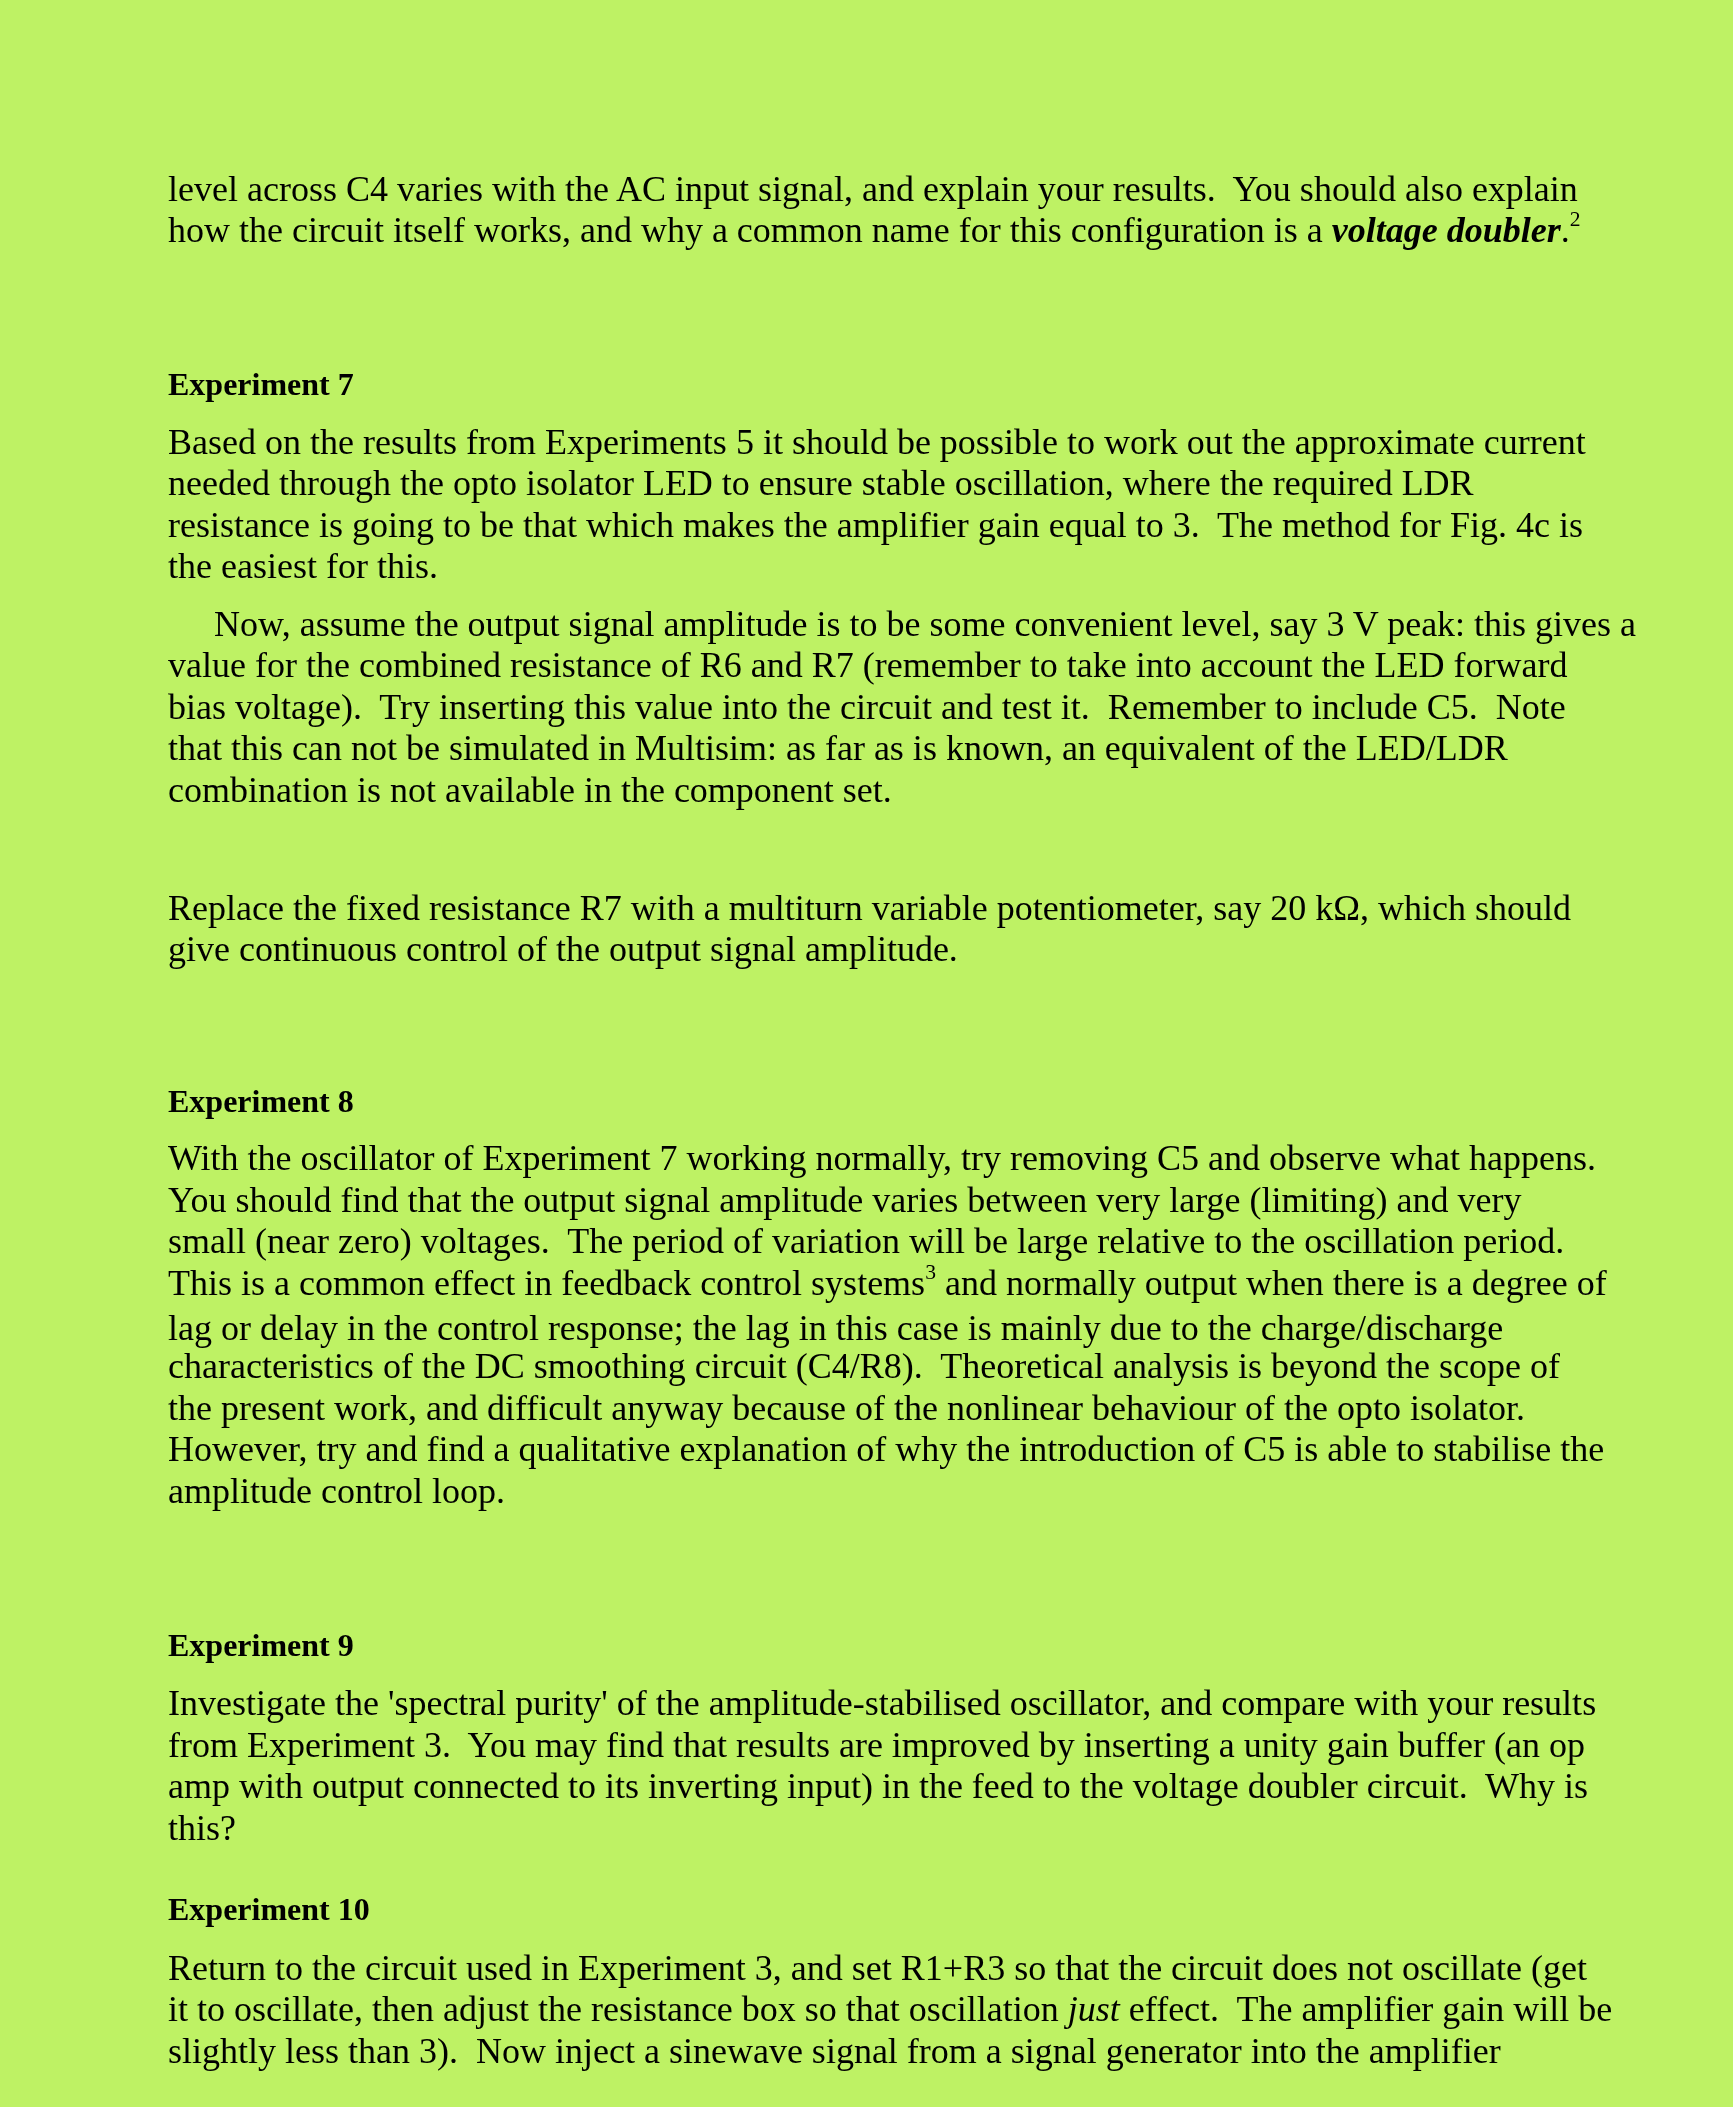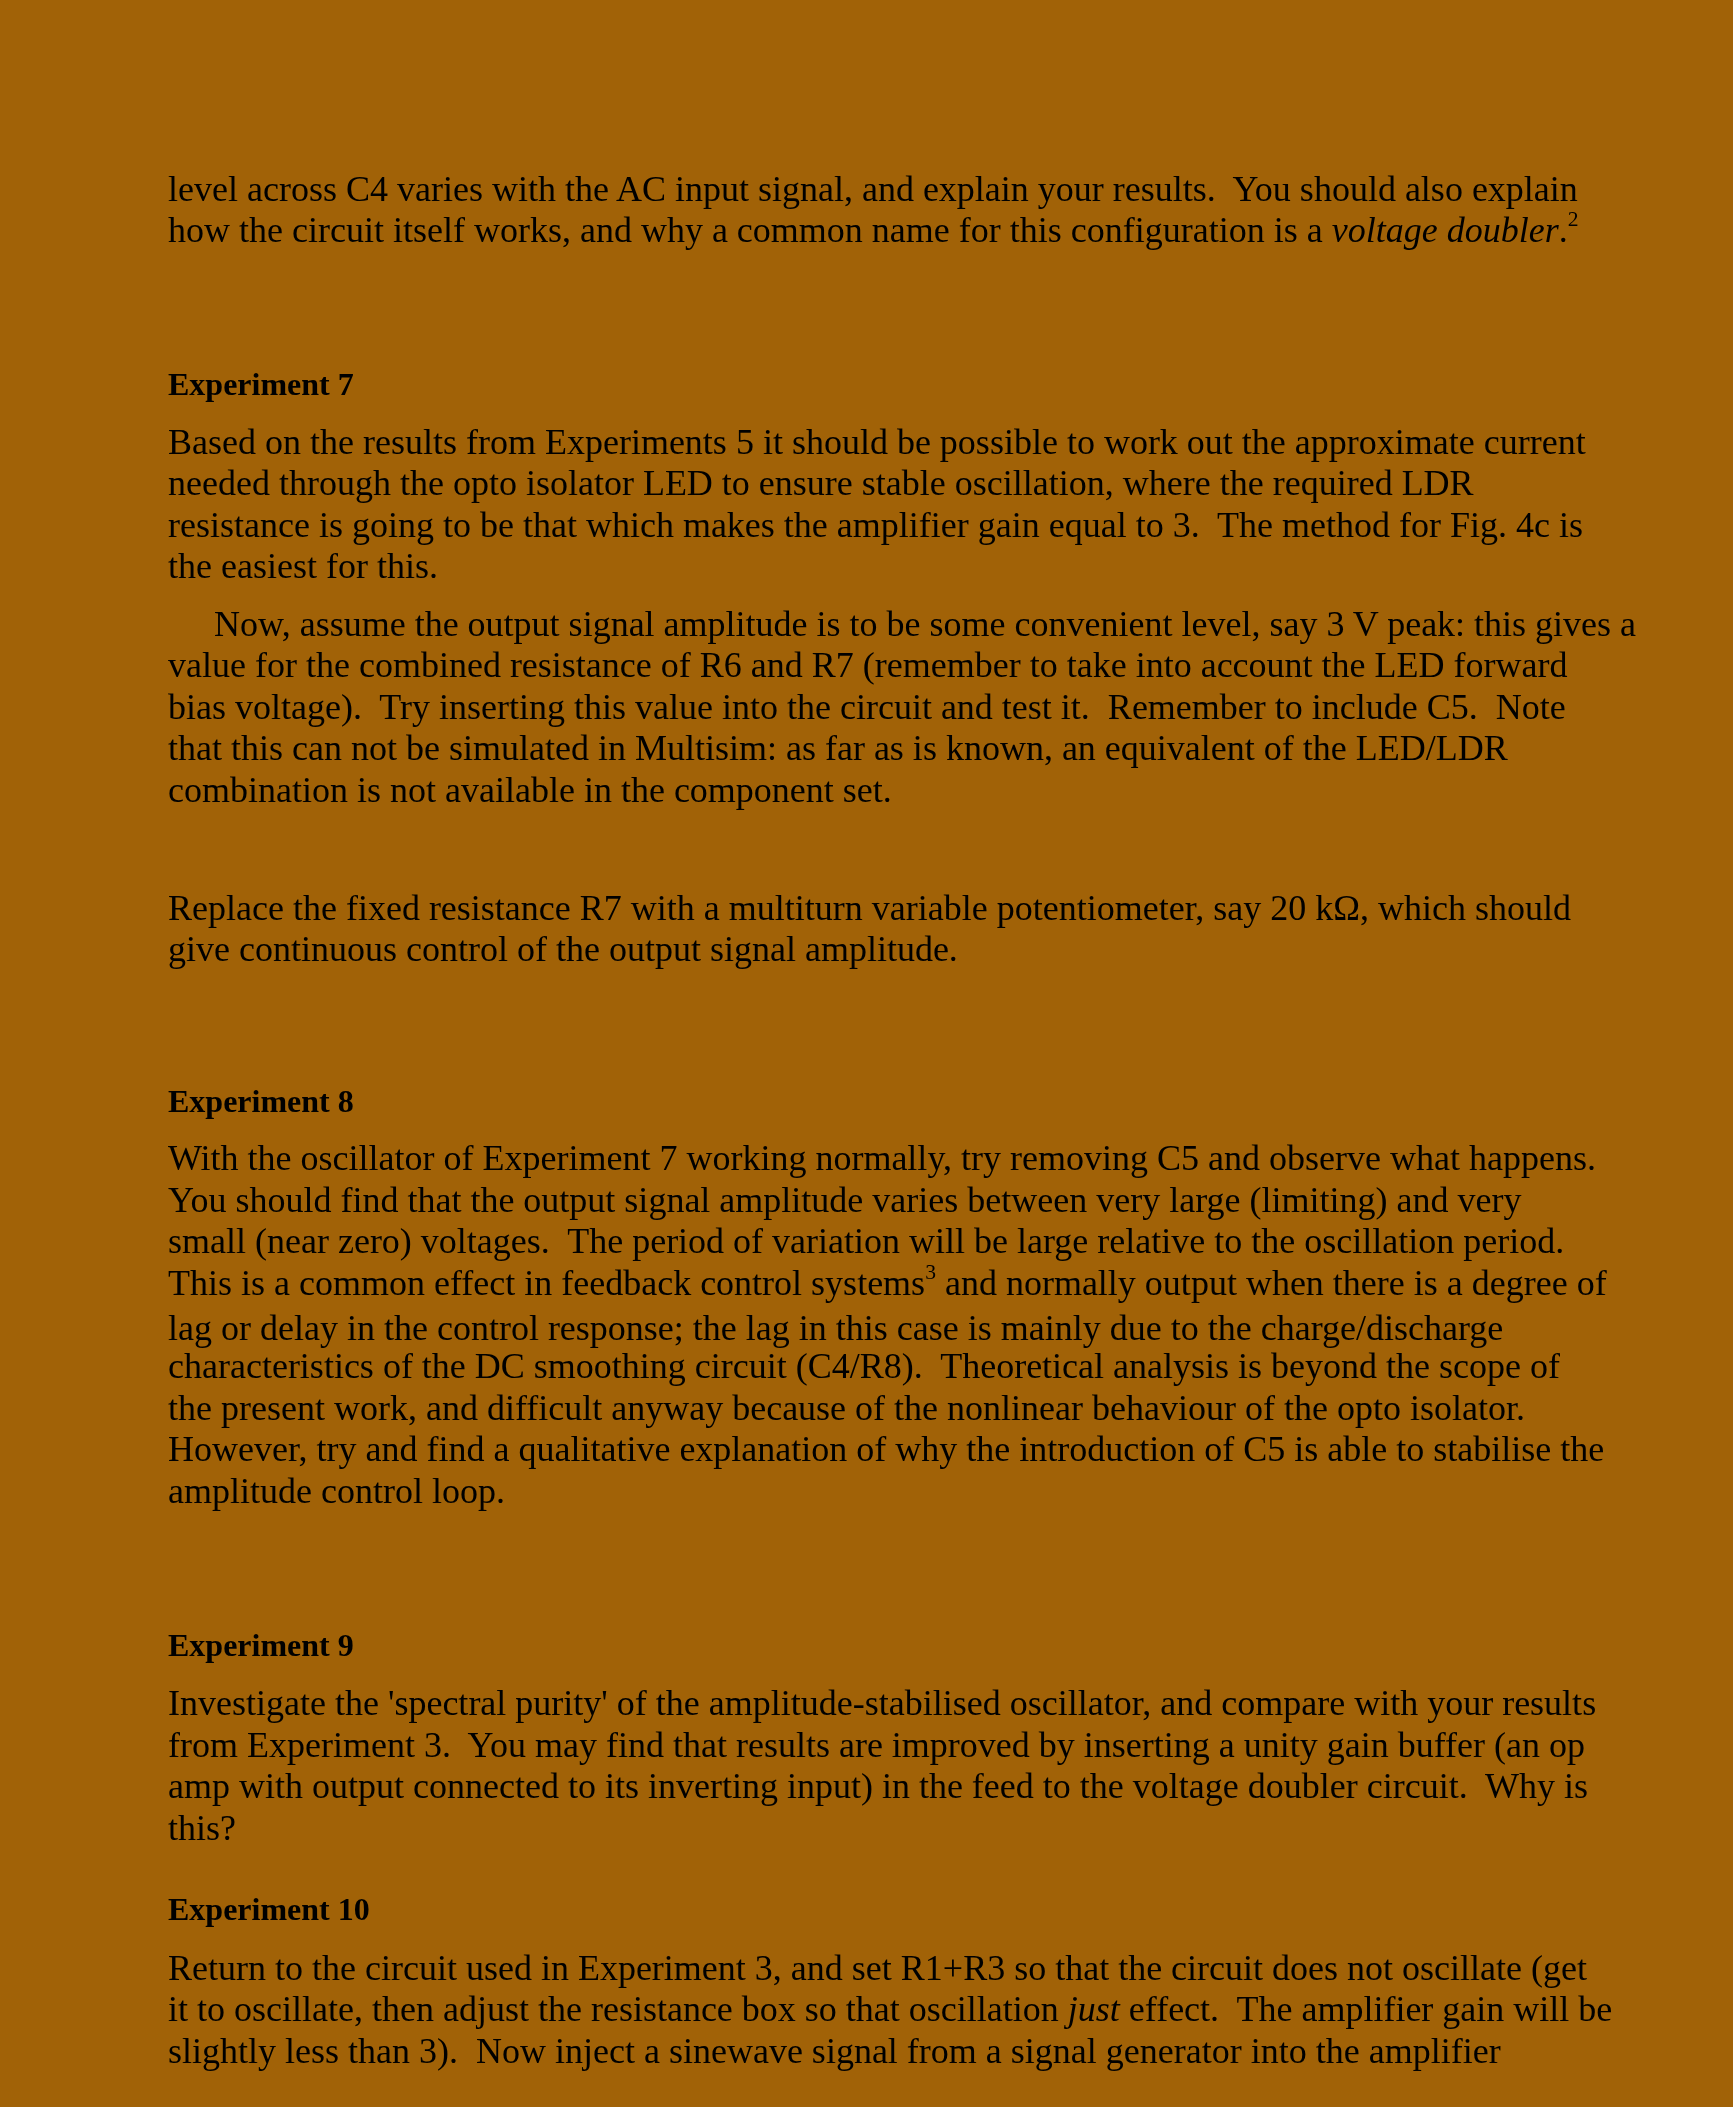--- a/index.html
+++ b/index.html
@@ -1,38 +1,38 @@
 <!DOCTYPE html>
 <html style="font-size:11.4px"><head>
 <meta charset="utf-8">
 <style>
   html, body { margin: 0; padding: 0; background: #ffffff; }
   body { width: 1734px; height: 2108px; position: relative; overflow: hidden; color: #000; }
-  .page { position: absolute; left: 0; top: 0; width: 1734px; height: 2108px; background: #a16207; }
+  .page { position: absolute; left: 0; top: 0; width: 1734px; height: 2108px; background: #bef264; }
   .line {
     position: absolute; left: 168px; white-space: nowrap;
     font-family: "Liberation Serif", "DejaVu Serif", serif;
     font-size: 36px; line-height: 41px; height: 41px;
   }
   .heading {
     position: absolute; left: 168px; white-space: nowrap;
     font-family: Liberation Serif, serif;
     font-weight: bold; font-size: 32px; line-height: 41px;
   }
   .it { font-style: italic; }
   sup { font-size: 60%; line-height: 0; vertical-align: 0.75em; }
 </style>
 </head>
 <body>
 
 <div class="page">
 
   <div>
     <div class="line" style="top: 169px; white-space: pre;">level across C4 varies with the AC input signal, and explain your results.  You should also explain</div>
-    <div class="line" style="top: 210px; white-space: pre;"><span style="white-space: pre;">how the circuit itself works, and why a common name for this configuration is a </span><span class="it" style="white-space: pre;">voltage doubler</span><span style="white-space: pre;">.</span><sup>2</sup></div>
+    <div class="line" style="top: 210px; white-space: pre;"><span style="white-space: pre;">how the circuit itself works, and why a common name for this configuration is a </span><span class="it" style="white-space: pre; font-weight: bold;">voltage doubler</span><span style="white-space: pre;">.</span><sup>2</sup></div>
   </div>
 
   <div>
     <div class="heading" style="top:364px">Experiment 7</div>
     <div class="line" style="top: 422px; white-space: pre;">Based on the results from Experiments 5 it should be possible to work out the approximate current</div>
     <div class="line" style="top: 463px; white-space: pre;">needed through the opto isolator LED to ensure stable oscillation, where the required LDR</div>
     <div class="line" style="top: 505px; white-space: pre;">resistance is going to be that which makes the amplifier gain equal to 3.  The method for Fig. 4c is</div>
     <div class="line" style="top: 546px; white-space: pre;">the easiest for this.</div>
 
     <div class="line" style="top: 604px; white-space: pre; margin-left: 46px;">Now, assume the output signal amplitude is to be some convenient level, say 3 V peak: this gives a</div>

